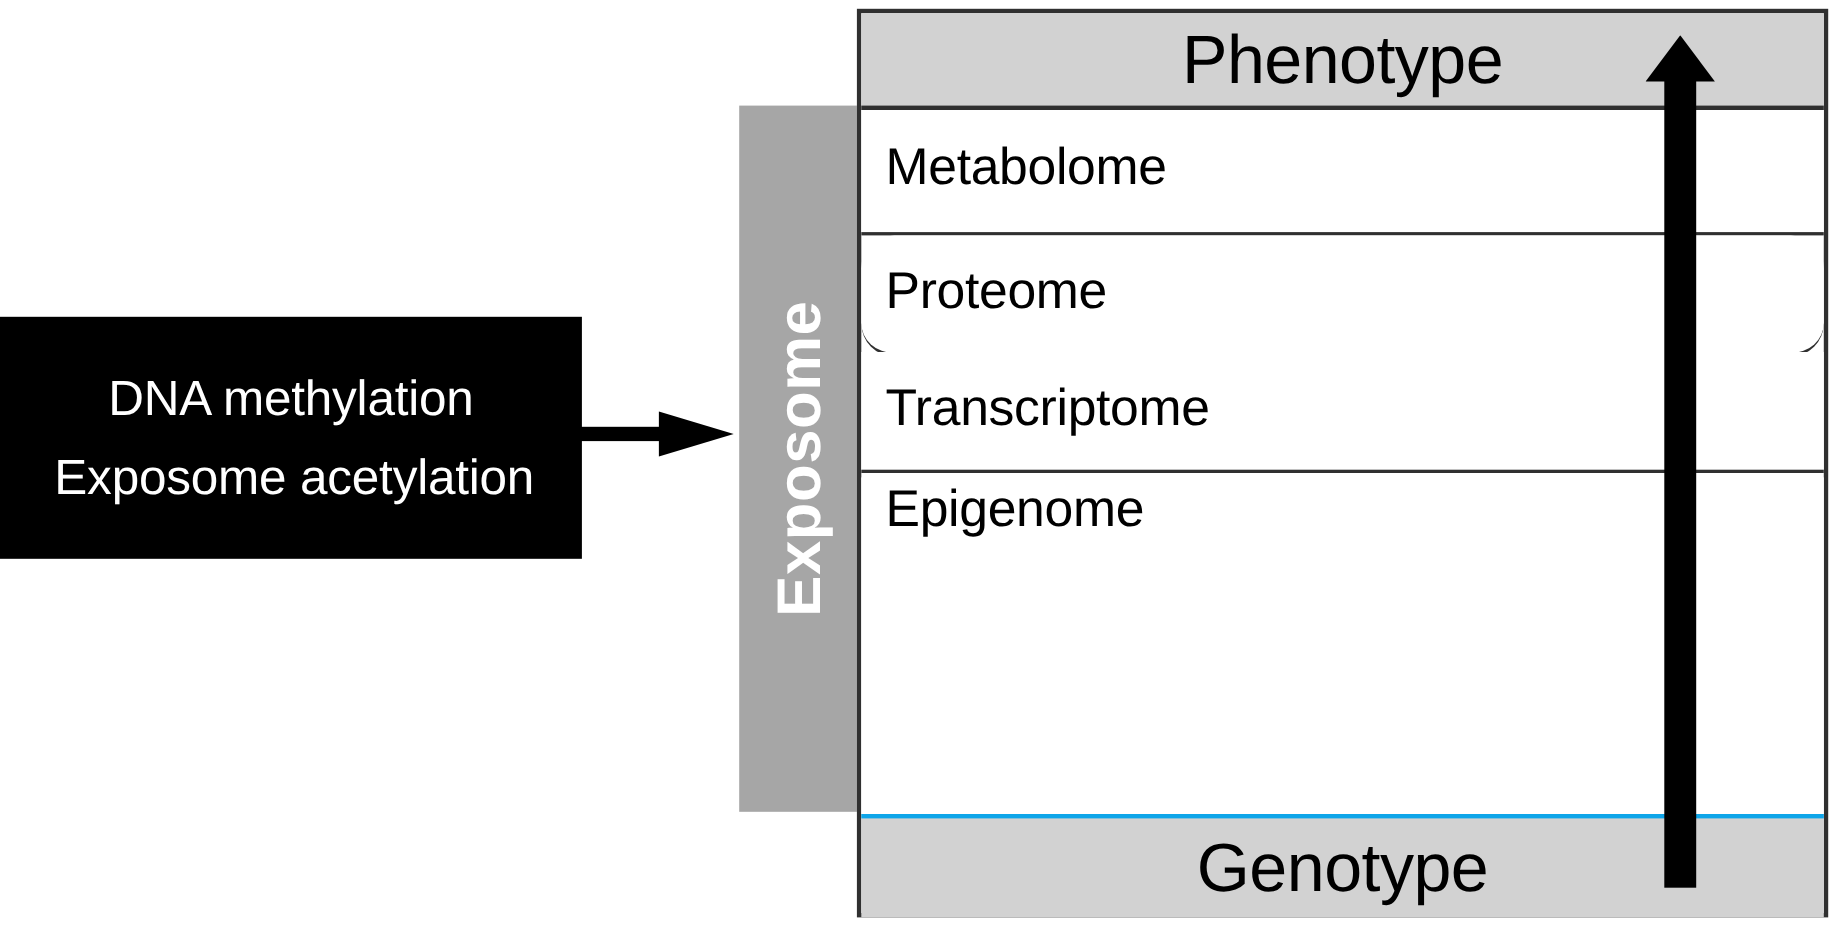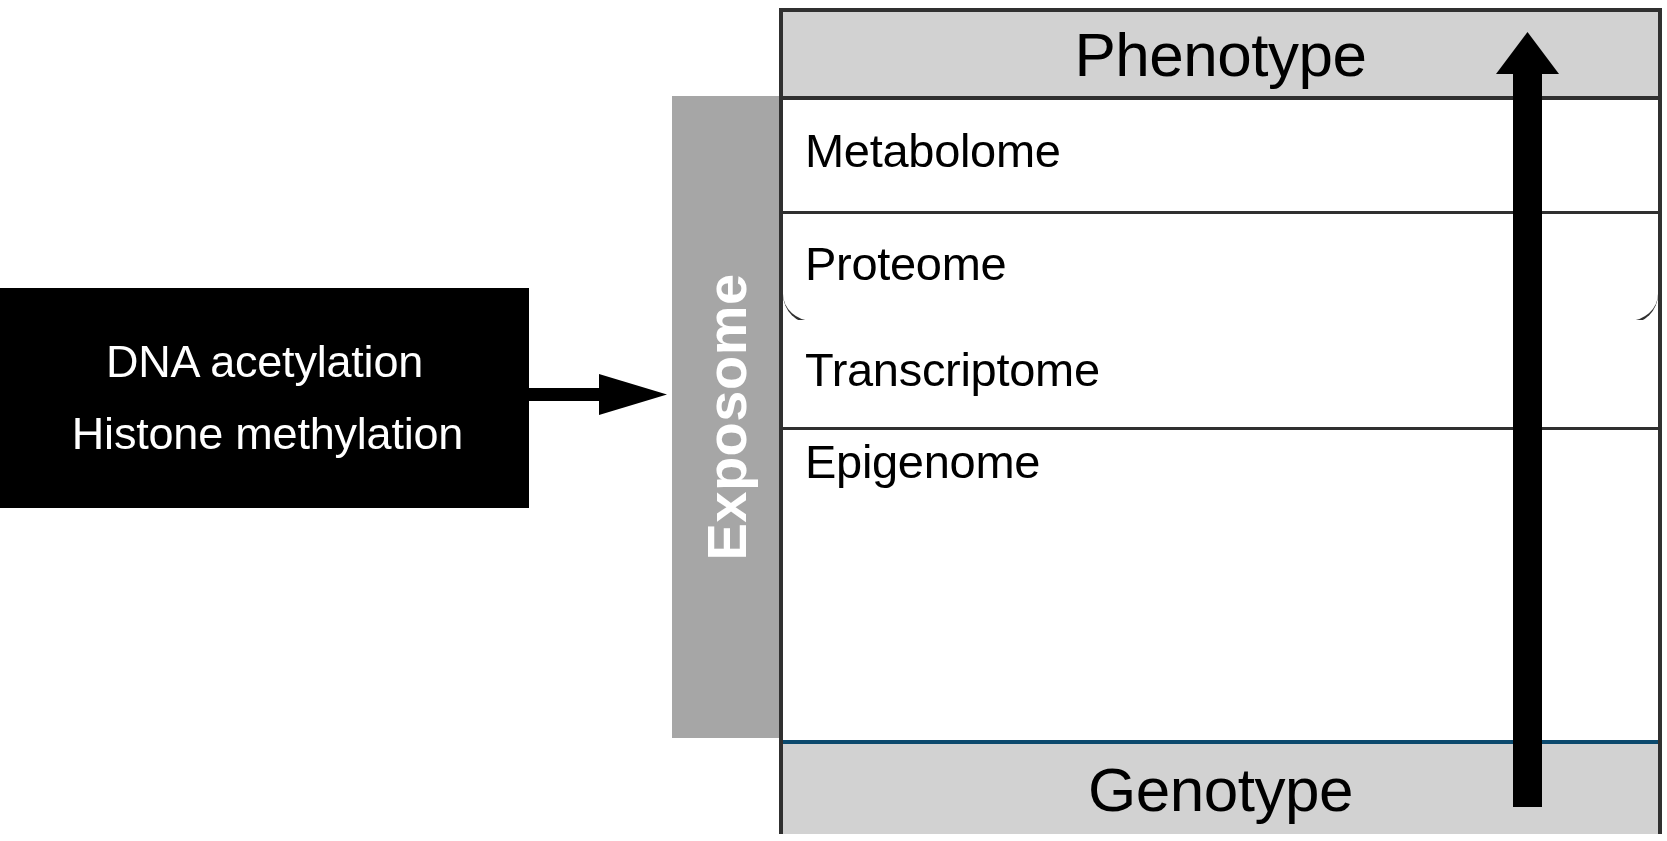--- a/index.html
+++ b/index.html
@@ -109,21 +109,21 @@
     font-size: 62px;
     color: #000000;
     white-space: nowrap;
     letter-spacing: -0.5px;
   }
 
   #genotype-band {
     top: 728px;
     height: 94px;
     background: #d2d2d2;
-    border-top: 4px solid #0c4a6e;
+    border-top: 4px solid #0ea5e9;
     display: flex;
     align-items: center;
     justify-content: center;
   }
   #genotype-band .band-title {
     font-size: 62px;
     color: #000000;
     white-space: nowrap;
     letter-spacing: -0.5px;
   }
@@ -166,22 +166,22 @@
     height: 782px;
     pointer-events: none;
   }
 </style>
 </head>
 <body>
 
 <div id="canvas">
 
   <div id="epigenetic-box">
-    <div class="mech-line">DNA acetylation</div>
-    <div class="mech-line overflow">Histone methylation</div>
+    <div class="mech-line">DNA methylation</div>
+    <div class="mech-line overflow">Exposome acetylation</div>
   </div>
 
   <svg id="arrow-to-exposome" viewBox="0 0 146 52">
     <rect x="0" y="20" width="82" height="13" fill="#000000"></rect>
     <polygon points="74,6 142,26.5 74,47" fill="#000000"></polygon>
   </svg>
 
   <div id="exposome-bar">
     <div id="exposome-label">Exposome</div>
   </div>

